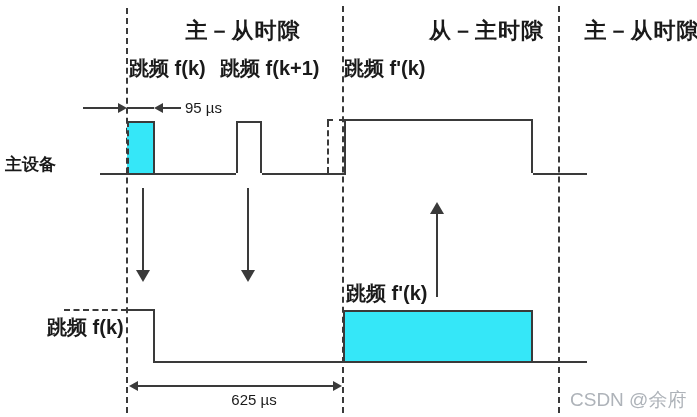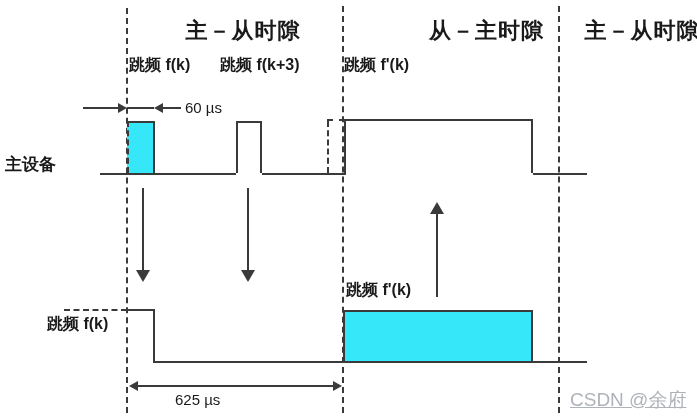--- a/index.html
+++ b/index.html
@@ -19,21 +19,21 @@
   }
   
   .h{position:absolute;height:2px;background:var(--line);}
   .v{position:absolute;width:2px;background:var(--line);}
   .vdash{position:absolute;width:0;border-left:2px dashed var(--line);}
   .vdot{position:absolute;width:0;border-left:2px dashed var(--line);}
   .hdot{position:absolute;height:0;border-top:2px dashed var(--line);}
   
   .lbl{position:absolute;white-space:nowrap;font-weight:bold;color:var(--ink);}
   .slot-lbl{font-size:22px;letter-spacing:1px;width:180px;text-align:center;}
-  .hop-lbl{font-size:16px;}
+  .hop-lbl{font-size:20px;}
   .dev-lbl{font-size:17px;}
   .dim-lbl{position:absolute;white-space:nowrap;font-size:15px;color:var(--ink);}
   
   .pulse{position:absolute;box-sizing:border-box;}
   .fill{background:var(--cyan);}
   .outline-tlr{border-top:2px solid var(--line);border-left:2px solid var(--line);border-right:2px solid var(--line);}
   .dash-left{border-left:2px dashed var(--line) !important;}
   
   .tri{position:absolute;width:0;height:0;}
   .tri-down{border-left:7px solid transparent;border-right:7px solid transparent;border-top:12px solid var(--line);}
@@ -49,29 +49,29 @@
 
   <div class="vdash" style="left:126px;top:8px;height:405px;"></div>
   <div class="vdash" style="left:342px;top:6px;height:407px;"></div>
   <div class="vdash" style="left:558px;top:6px;height:407px;"></div>
 
   <div class="lbl slot-lbl" style="left:153px;top:16px;">主－从时隙</div>
   <div class="lbl slot-lbl" style="left:364px;top:16px;text-align:right;">从－主时隙</div>
   <div class="lbl slot-lbl" style="left:552px;top:16px;">主－从时隙</div>
 
   <div class="lbl hop-lbl" style="left:129px;top:55px;">跳频 f(k)</div>
-  <div class="lbl hop-lbl" style="left:220px;top:55px;">跳频 f(k+3)</div>
+  <div class="lbl hop-lbl" style="left:220px;top:55px;">跳频 f(k+1)</div>
   <div class="lbl hop-lbl" style="left:344px;top:55px;">跳频 f'(k)</div>
 
   <div class="h" style="left:83px;top:107px;width:36px;"></div>
   <div class="tri tri-right" style="left:118px;top:103px;"></div>
   <div class="h" style="left:127px;top:107px;width:27px;"></div>
   <div class="tri tri-left" style="left:154px;top:103px;"></div>
   <div class="h" style="left:163px;top:107px;width:18px;"></div>
-  <div class="dim-lbl" style="left:185px;top:99px;">60 µs</div>
+  <div class="dim-lbl" style="left:185px;top:99px;">95 µs</div>
 
   <div class="lbl dev-lbl" style="left:5px;top:153px;">主设备</div>
 
   <div class="h" style="left:100px;top:173px;width:136px;"></div>
   <div class="pulse fill outline-tlr dash-left" style="left:127px;top:121px;width:28px;height:52px;"></div>
   <div class="pulse outline-tlr" style="left:236px;top:121px;width:26px;height:52px;"></div>
   <div class="h" style="left:262px;top:173px;width:84px;"></div>
   <div class="vdot" style="left:327px;top:121px;height:52px;"></div>
   <div class="hdot" style="left:327px;top:119px;width:18px;"></div>
   <div class="pulse outline-tlr" style="left:344px;top:119px;width:189px;height:54px;"></div>
@@ -91,17 +91,17 @@
 
   <div class="hdot" style="left:64px;top:309px;width:63px;"></div>
   <div class="h" style="left:127px;top:309px;width:28px;"></div>
   <div class="v" style="left:153px;top:309px;height:53px;"></div>
   <div class="h" style="left:153px;top:361px;width:434px;"></div>
   <div class="pulse fill outline-tlr" style="left:343px;top:310px;width:190px;height:51px;"></div>
 
   <div class="tri tri-left" style="left:129px;top:381px;"></div>
   <div class="h" style="left:136px;top:385px;width:199px;"></div>
   <div class="tri tri-right" style="left:333px;top:381px;"></div>
-  <div class="dim-lbl" style="left:175px;top:391px;width:100px;text-align:left;">625 µs</div>
+  <div class="dim-lbl" style="left:204px;top:391px;width:100px;text-align:center;">625 µs</div>
 
-  <div class="watermark" style="left:570px;top:387px;text-decoration:underline;">CSDN @余府</div>
+  <div class="watermark" style="left:570px;top:387px;">CSDN @余府</div>
 
 </div>
 
 </body></html>

